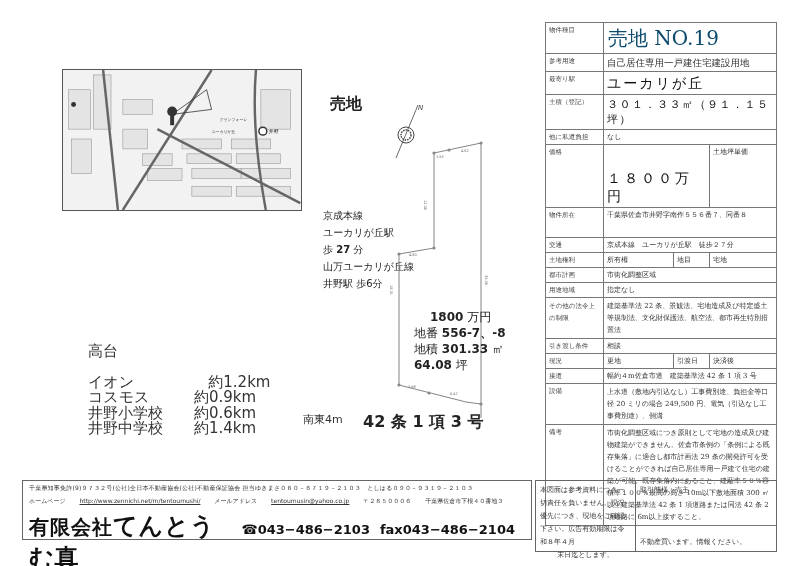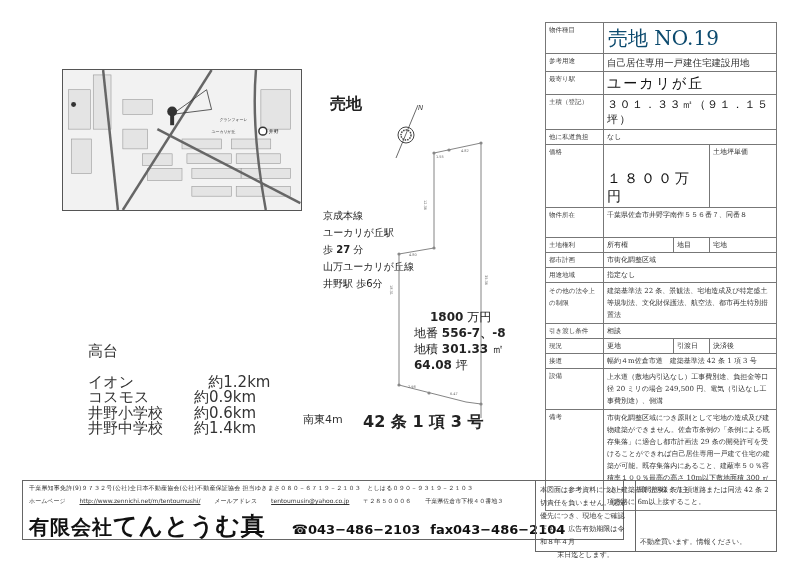--- a/index.html
+++ b/index.html
@@ -38,21 +38,21 @@
   .spec td.lbl { width: 58px; font-size: 6.5px; color: #444; }
   .spec .big-title { font-size: 20px; line-height: 24px; padding: 3px 4px; font-family: "DejaVu Serif", serif; color: #0c4a6e; }
   .spec .mid { font-size: 9.5px; line-height: 13px; font-family: "DejaVu Serif", serif; }
   .spec .station { font-size: 14px; line-height: 18px; letter-spacing: 2px; font-family: "DejaVu Serif", serif; color: #111; }
   .spec .area { font-size: 11px; line-height: 15px; letter-spacing: 1.5px; font-family: "DejaVu Serif", serif; color: #111; }
   .spec .price { font-size: 14px; line-height: 18px; letter-spacing: 3px; font-family: "DejaVu Serif", serif; color: #111; padding-top: 24px; }
   .spec .serif { font-family: "DejaVu Serif", serif; }
   .spec .remarks { line-height: 12px; }
 
   
-  .footer { position: absolute; left: 22px; top: 480px; width: 602px; height: 60px; border: 1px solid #666; padding: 3px 6px; }
+  .footer { position: absolute; left: 22px; top: 480px; width: 510px; height: 60px; border: 1px solid #666; padding: 3px 6px; }
   .footer .line1 { font-size: 6px; color: #333; white-space: nowrap; letter-spacing: 0.2px; }
   .footer .line2 { font-size: 6px; color: #333; white-space: nowrap; margin-top: 4px; }
   .footer .line2 a { color: #333; text-decoration: underline; }
   .footer .line2 span { margin-right: 12px; }
   .footer .company-row { display: flex; align-items: baseline; margin-top: 4px; }
   .footer .company { font-size: 20px; font-weight: bold; color: #111; letter-spacing: 1px; }
   .footer .company .kana { font-size: 24px; }
   .footer .contact { font-size: 13px; font-weight: bold; color: #111; margin-left: 26px; white-space: nowrap; }
   .footer .contact span { margin-right: 10px; }
 
@@ -202,20 +202,24 @@
   <tr style="height:34px">
     <td class="lbl">価格</td>
     <td colspan="2" class="price">１８００万円</td>
     <td><span>土地坪単価</span></td>
   </tr>
   <tr style="height:30px">
     <td class="lbl">物件所在</td>
     <td colspan="3" class="serif">千葉県佐倉市井野字南作５５６番７、同番８</td>
   </tr>
   <tr>
+    <td class="lbl">交通</td>
+    <td colspan="3" class="serif">京成本線　ユーカリが丘駅　徒歩２７分</td>
+  </tr>
+  <tr>
     <td class="lbl">土地権利</td>
     <td class="serif" style="width:70px">所有権</td>
     <td class="serif" style="width:36px">地目</td>
     <td class="serif">宅地</td>
   </tr>
   <tr>
     <td class="lbl">都市計画</td>
     <td colspan="3" class="serif">市街化調整区域</td>
   </tr>
   <tr>

